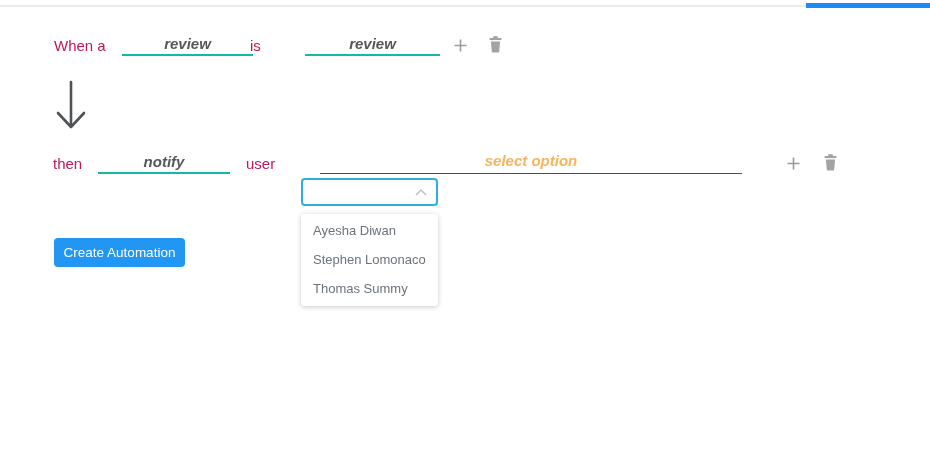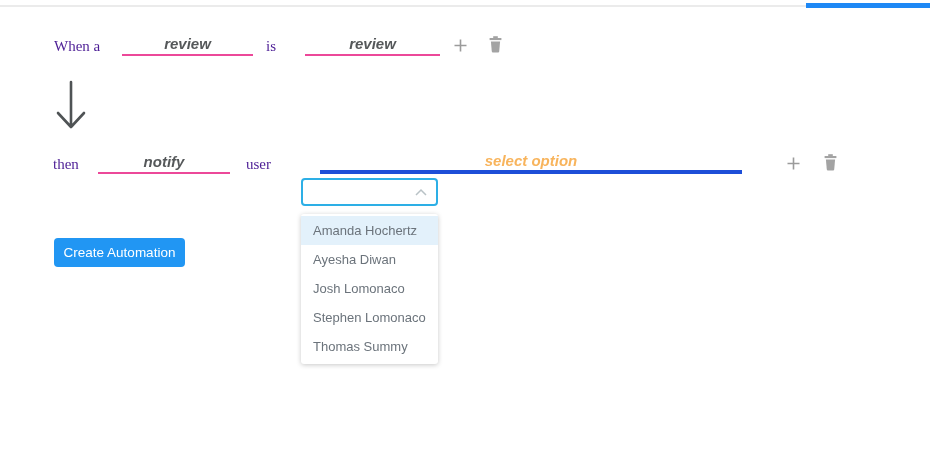--- a/index.html
+++ b/index.html
@@ -6,35 +6,35 @@
   html, body { width: 930px; height: 462px; background: #fff; overflow: hidden; }
   body { font-family: "Liberation Sans", sans-serif; position: relative; }
 
   .stage { position: absolute; inset: 0; background: #fff; }
 
   
   .top-divider { position: absolute; top: 5px; left: 0; width: 930px; height: 2px; background: #ebebeb; }
   .tab-indicator { position: absolute; top: 3px; left: 806px; width: 124px; height: 5px; background: #1e88f5; }
 
   
-  .lbl { position: absolute; font-size: 15px; color: #4c1d95; line-height: 20px; white-space: nowrap; font-family: Liberation Serif, serif; }
+  .lbl { position: absolute; font-size: 15px; color: #be185d; line-height: 20px; white-space: nowrap; }
 
   
   .inline-input {
-    position: absolute; height: 22px; border-bottom: 2px solid #ec4899;
+    position: absolute; height: 22px; border-bottom: 2px solid #14b8a6;
     text-align: center; font-size: 15px; font-style: italic; font-weight: 700;
     color: #55585a; line-height: 20px; cursor: text;
   }
 
   .icon-btn { position: absolute; width: 20px; height: 20px; display: flex; align-items: center; justify-content: center; cursor: pointer; background: none; border: none; }
 
   
   .select-field {
     position: absolute; left: 320px; top: 150px; width: 422px; height: 24px;
-    border-bottom: 4px solid #1d4ed8; text-align: center; cursor: pointer;
+    border-bottom: 1px solid #1d4ed8; text-align: center; cursor: pointer;
     font-size: 15px; font-style: italic; font-weight: 700; color: #f8b45c; line-height: 22px;
   }
 
   
   .dd-search {
     position: absolute; left: 301px; top: 178px; width: 137px; height: 28px;
     border: 2px solid #2dafe6; border-radius: 4px; background: #fff;
     display: flex; align-items: center; justify-content: flex-end; padding-right: 8px;
   }
   .dd-search input {
@@ -73,21 +73,21 @@
 
 <div class="stage">
 
   <div class="top-divider"></div>
   <div class="tab-indicator"></div>
 
   <span class="lbl" style="left:54px; top:36px;">When a</span>
 
   <div class="inline-input" style="left:122px; top:34px; width:131px;">review</div>
 
-  <span class="lbl" style="left:266px; top:36px;">is</span>
+  <span class="lbl" style="left:250px; top:36px;">is</span>
 
   <div class="inline-input" style="left:305px; top:34px; width:135px;">review</div>
 
   <button class="icon-btn" style="left:450px; top:35px;">
     <span>
       <svg width="17" height="17" viewBox="0 0 17 17">
           <path d="M8.5 2.5 V14.5 M2.5 8.5 H14.5" stroke="#9b9b9b" stroke-width="1.6" fill="none"></path>
         </svg>
     </span>
   </button>
@@ -140,26 +140,24 @@
     <input type="text" value="" style="">
     <span style="position:relative;">
       <svg width="14" height="9" viewBox="0 0 14 9">
           <path d="M2 7 L7 2 L12 7" stroke="#b9c2c6" stroke-width="1.5" fill="none"></path>
         </svg>
     </span>
   </div>
 
   <div class="dd-panel">
 
-      <div class="dd-option highlighted">Amanda Hochertz</div>
 
       <div class="dd-option">Ayesha Diwan</div>
 
 
-      <div class="dd-option">Josh Lomonaco</div>
 
       <div class="dd-option">Stephen Lomonaco</div>
 
       <div class="dd-option">Thomas Summy</div>
     </div>
 
   <button class="create-btn">Create Automation</button>
 
 </div>
 

